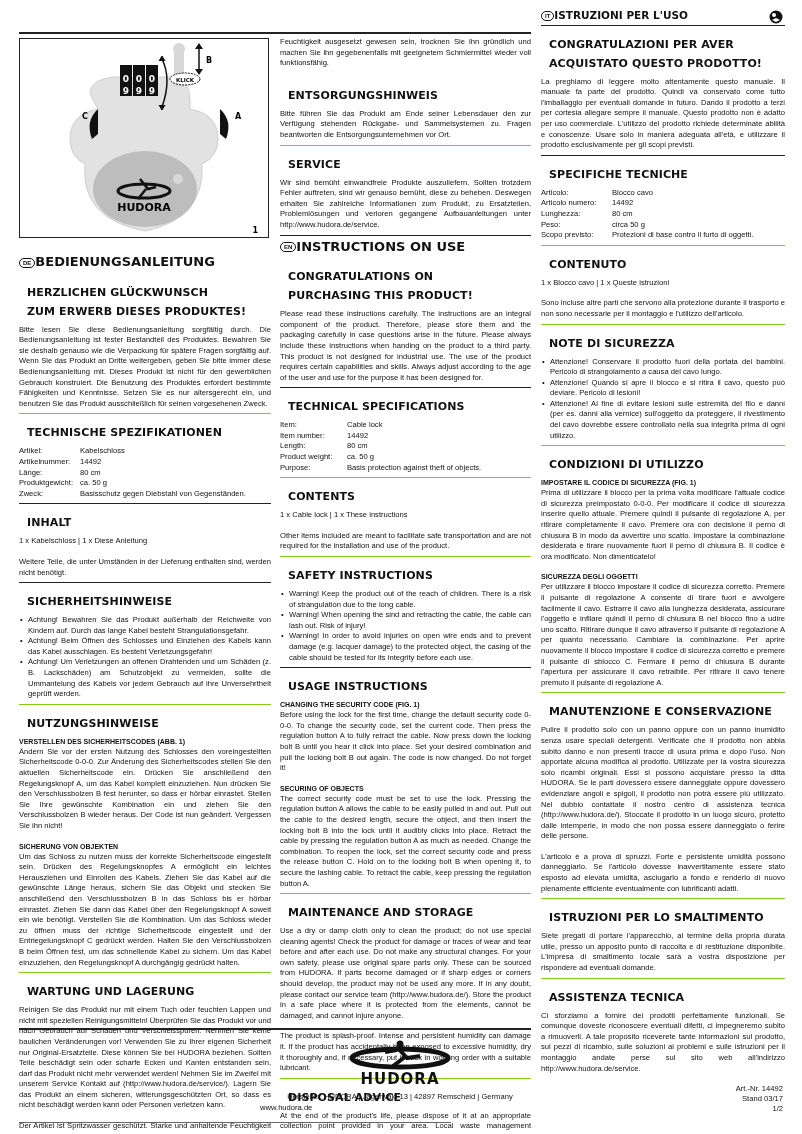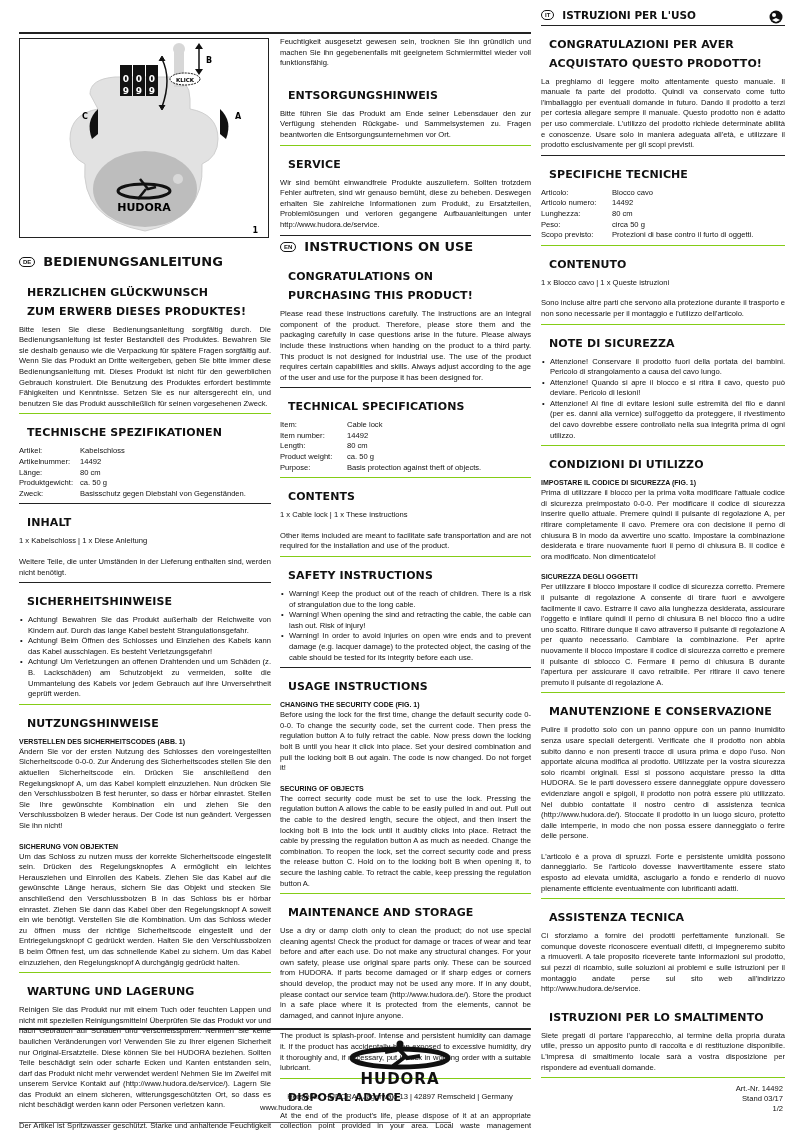--- a/index.html
+++ b/index.html
@@ -12,21 +12,21 @@
   .sec { padding:5px 0 4px 0; border-bottom:1px solid #84cc16; }
   .sec.dark { border-bottom:1.5px solid #222; }
   .sec.none { border-bottom:none; }
   .spec { display:grid; grid-template-columns:61px 1fr; }
   .spec-en { grid-template-columns:67px 1fr; }
   .spec-it { grid-template-columns:71px 1fr; }
   ul { margin:0; padding:0 0 0 9px; list-style:none; }
   li { position:relative; text-align:justify; }
   li:before { content:"•"; position:absolute; left:-8px; }
   .gap { height:10px; }
-  .lang { display:flex; align-items:flex-start; gap:8px; margin:0; }
+  .lang { display:flex; align-items:flex-end; margin:0; }
   .badge { display:inline-block; border:1.2px solid #111; border-radius:8px; font-size:6px; line-height:8px; padding:0 3px; font-weight:bold; }
   .langtitle { font-family:"DejaVu Sans", sans-serif; font-weight:bold; font-size:13px; }
   .rule { position:absolute; height:1.5px; background:#222; }
 </style>
 </head>
 <body>
 
 <div class="rule" style="left:19px; top:32px; width:252px;"></div>
 
 <div style="position:absolute; left:19px; top:38px; width:250px; height:200px; border:1px solid #222; box-sizing:border-box;">
@@ -254,27 +254,27 @@
     <div class="gap"></div>
     <div class="h2">SICUREZZA DEGLI OGGETTI</div>
     <p>Per utilizzare il blocco impostare il codice di sicurezza corretto. Premere il pulsante di regolazione A consente di tirare fuori e avvolgere facilmente il cavo. Estrarre il cavo alla lunghezza desiderata, assicurare l'oggetto e infilare quindi il perno di chiusura B nel blocco fino a udire uno scatto. Ritirare dunque il cavo attraverso il pulsante di regolazione A per quanto necessario. Cambiare la combinazione. Per aprire nuovamente il blocco impostare il codice di sicurezza corretto e premere il pulsante di sblocco C. Fermare il perno di chiusura B durante l'apertura per assicurare il cavo retraibile. Per ritirare il cavo tenere premuto il pulsante di regolazione A.</p>
   </div>
   <div class="sec">
     <div class="h1">MANUTENZIONE E CONSERVAZIONE</div>
     <p>Pulire il prodotto solo con un panno oppure con un panno inumidito senza usare speciali detergenti. Verificate che il prodotto non abbia subito danno e non presenti tracce di usura prima e dopo l'uso. Non apportate alcuna modifica al prodotto. Utilizzate per la vostra sicurezza solo ricambi originali. Essi si possono acquistare presso la ditta HUDORA. Se le parti dovessero essere danneggiate oppure dovessero evidenziare angoli e spigoli, il prodotto non potrà essere più utilizzato. Nel dubbio contattate il nostro centro di assistenza tecnica (http://www.hudora.de/). Stoccate il prodotto in un luogo sicuro, protetto dalle intemperie, in modo che non possa essere danneggiato o ferire delle persone.</p>
     <div class="gap"></div>
     <p>L'articolo è a prova di spruzzi. Forte e persistente umidità possono danneggiarlo. Se l'articolo dovesse inavvertitamente essere stato esposto ad elevata umidità, asciugarlo a fondo e renderlo di nuovo pienamente efficiente eventualmente con lubrificanti adatti.</p>
   </div>
+  <div class="sec">
+    <div class="h1">ISTRUZIONI PER LO SMALTIMENTO</div>
+    <p>Siete pregati di portare l'apparecchio, al termine della propria durata utile, presso un apposito punto di raccolta e di restituzione disponibile. L'impresa di smaltimento locale sarà a vostra disposizione per rispondere ad eventuali domande.</p>
+  </div>
   <div class="sec none">
     <div class="h1">ASSISTENZA TECNICA</div>
     <p>Ci sforziamo a fornire dei prodotti perfettamente funzionali. Se comunque doveste riconoscere eventuali difetti, ci impegneremo subito a rimuoverli. A tale proposito riceverete tante informazioni sul prodotto, sui pezzi di ricambio, sulle soluzioni ai problemi e sulle istruzioni per il montaggio andate perse sul sito web all'indirizzo http://www.hudora.de/service.</p>
-  </div>
-  <div class="sec">
-    <div class="h1">ISTRUZIONI PER LO SMALTIMENTO</div>
-    <p>Siete pregati di portare l'apparecchio, al termine della propria durata utile, presso un apposito punto di raccolta e di restituzione disponibile. L'impresa di smaltimento locale sarà a vostra disposizione per rispondere ad eventuali domande.</p>
   </div>
 </div>
 
 <div class="rule" style="left:19px; top:1028px; width:252px;"></div>
 <div class="rule" style="left:271px; top:1028px; width:260px;"></div>
 
 <div style="position:absolute; left:0; top:1040px; width:802px; height:94px;">
   <svg width="110" height="30" viewBox="0 0 110 30" style="position:absolute; left:345px; top:0;">
     <ellipse cx="55" cy="18" rx="48" ry="9" fill="none" stroke="#111" stroke-width="5"></ellipse>
     <circle cx="55" cy="4" r="3.5" fill="#111"></circle>

